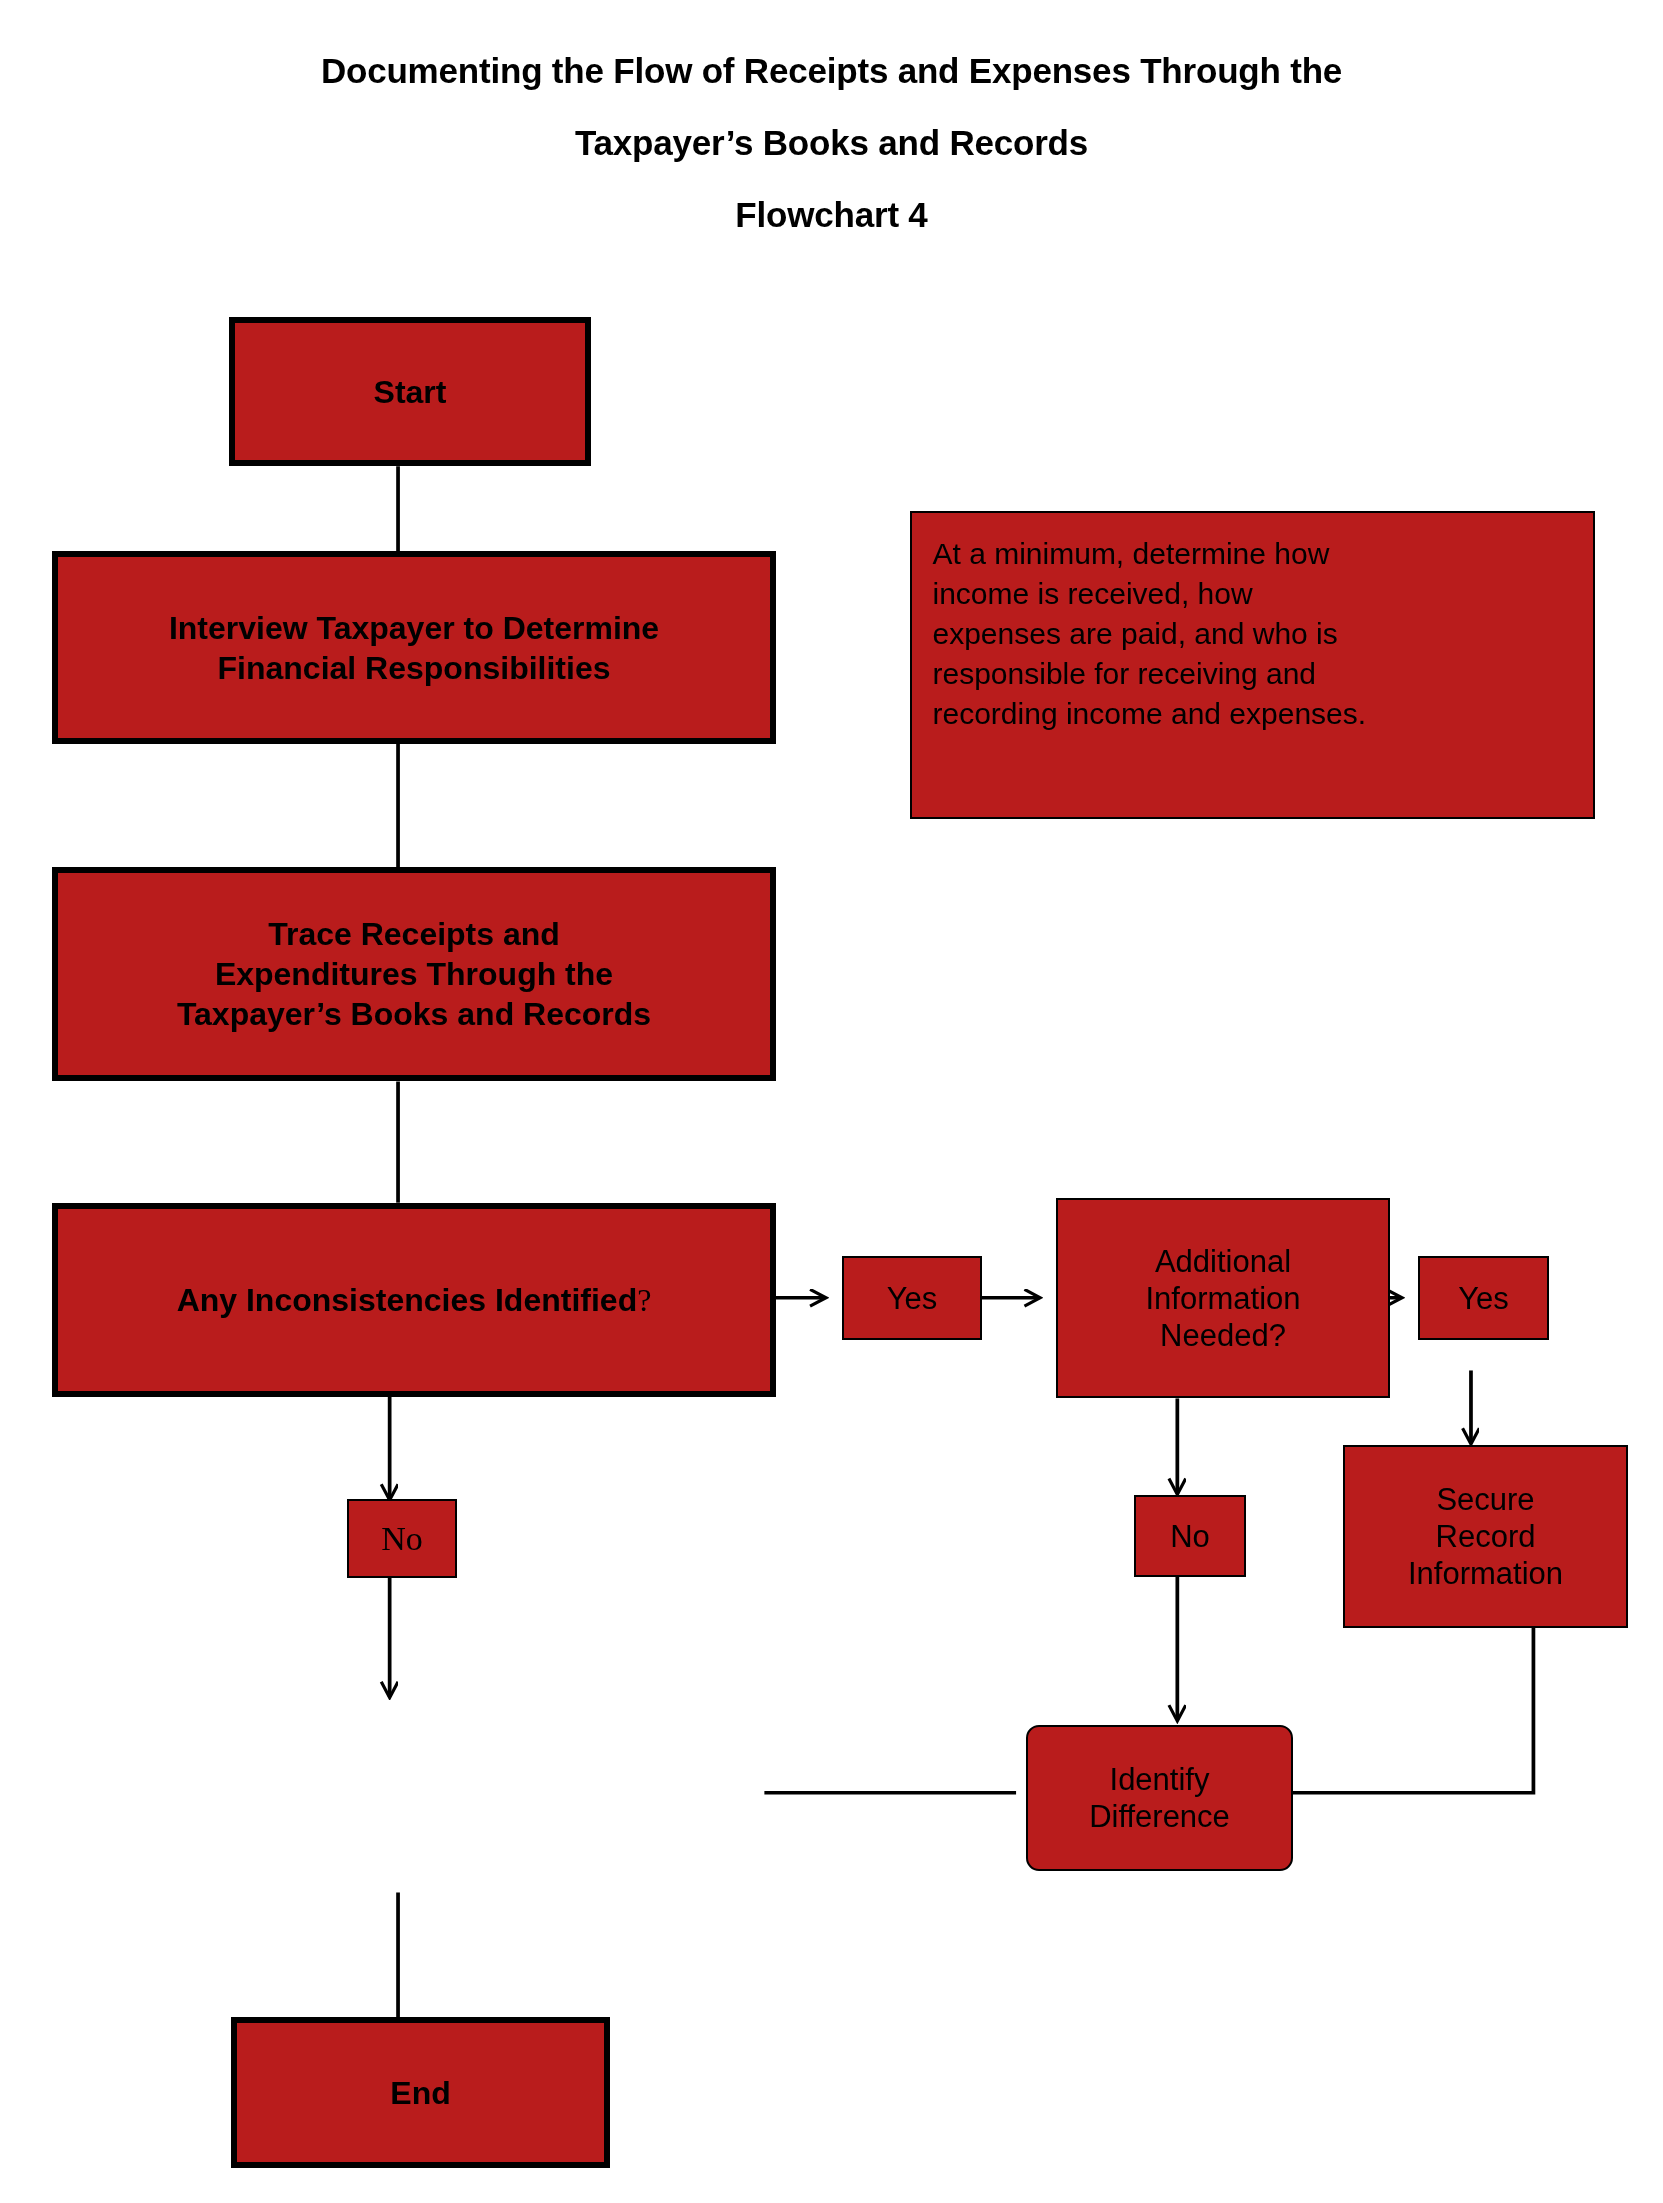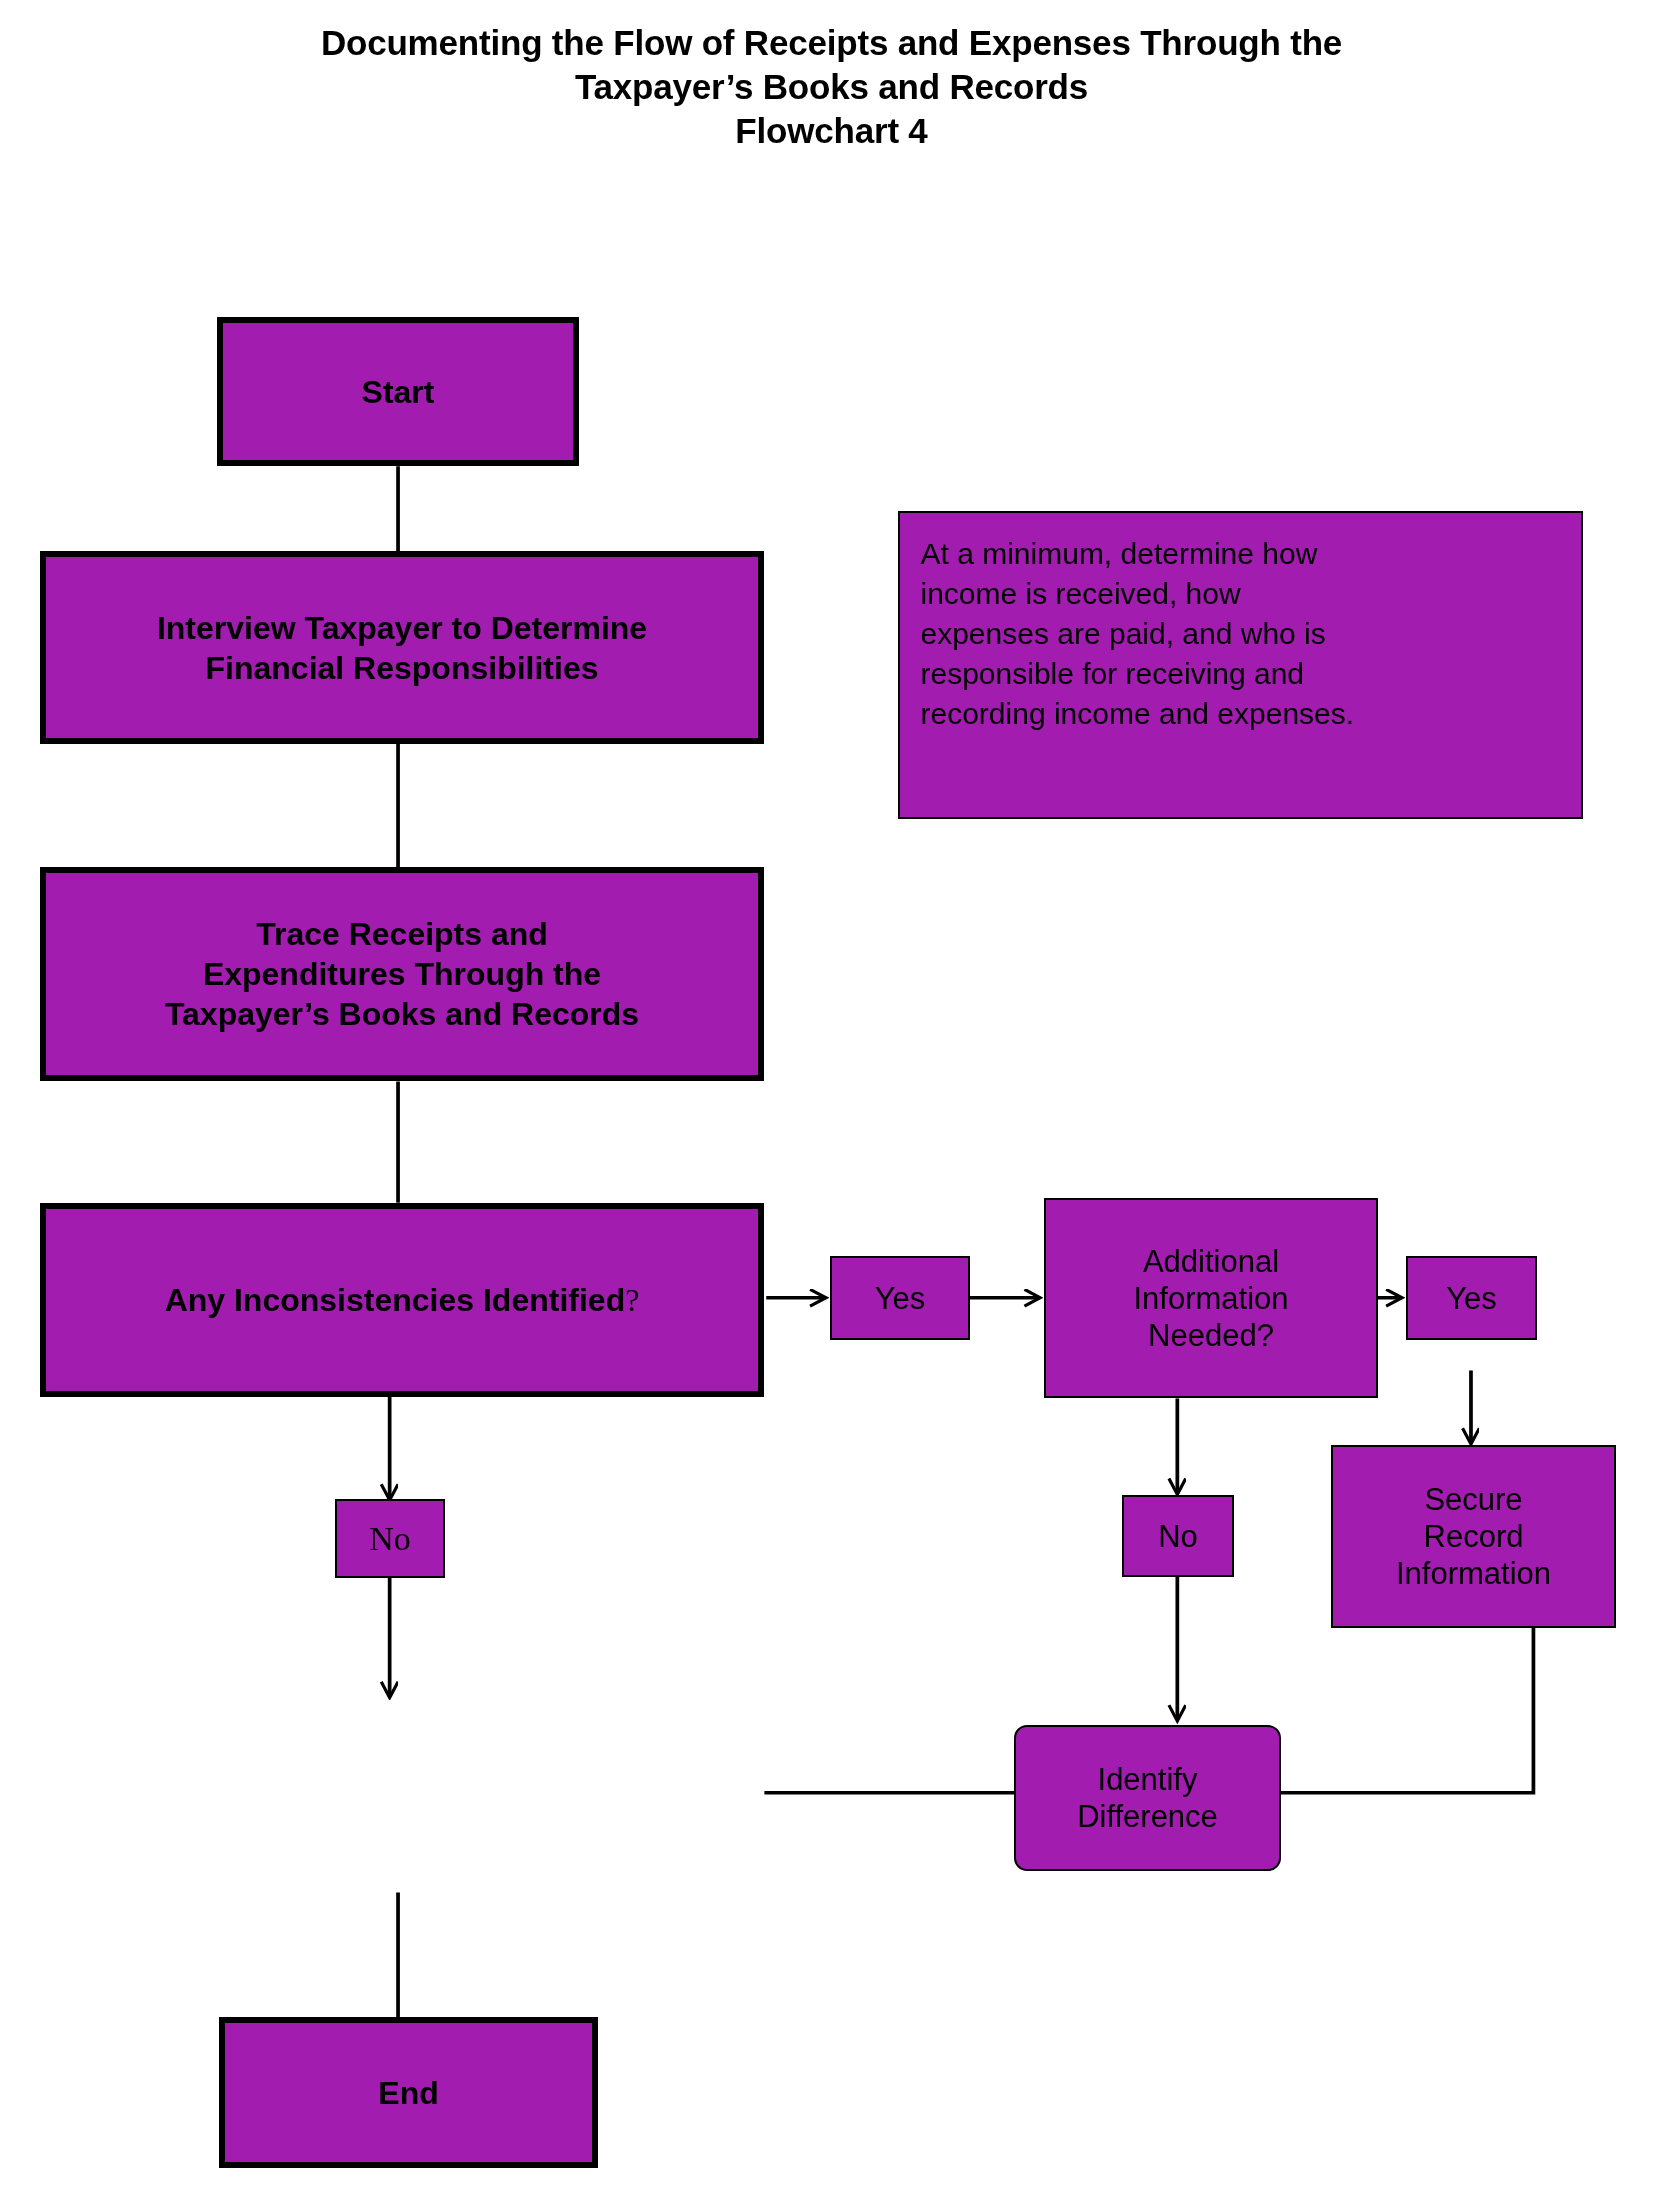--- a/index.html
+++ b/index.html
@@ -30,31 +30,32 @@
     left: 0;
     top: 20.5px;
     width: 1663px;
     text-align: center;
     font-family: "Liberation Sans", sans-serif;
     font-weight: bold;
     font-size: 35px;
     line-height: 44px;
     letter-spacing: -0.2px;
   }
-  .chart-title .tline { display: block; }
+  .chart-title .tline { display: block; margin-top: 28px; }
 
   
   .node {
     position: absolute;
     box-sizing: border-box;
-    background: #a21caf;
+    background: #b91c1c;
     display: flex;
     align-items: center;
     justify-content: center;
     text-align: center;
+    margin-left: 12px;
   }
   .node .label { display: block; width: 100%; padding: 0 7.5px; box-sizing: border-box; }
 
   
   .node.heavy {
     border: 6.5px solid #000000;
     font-family: "Liberation Sans", sans-serif;
     font-weight: bold;
     font-size: 32px;
     line-height: 40px;

